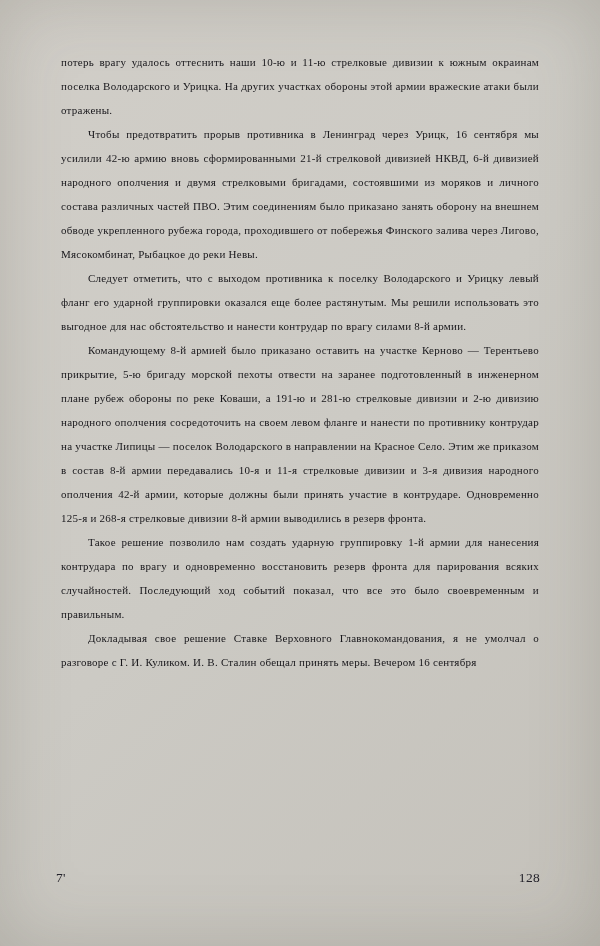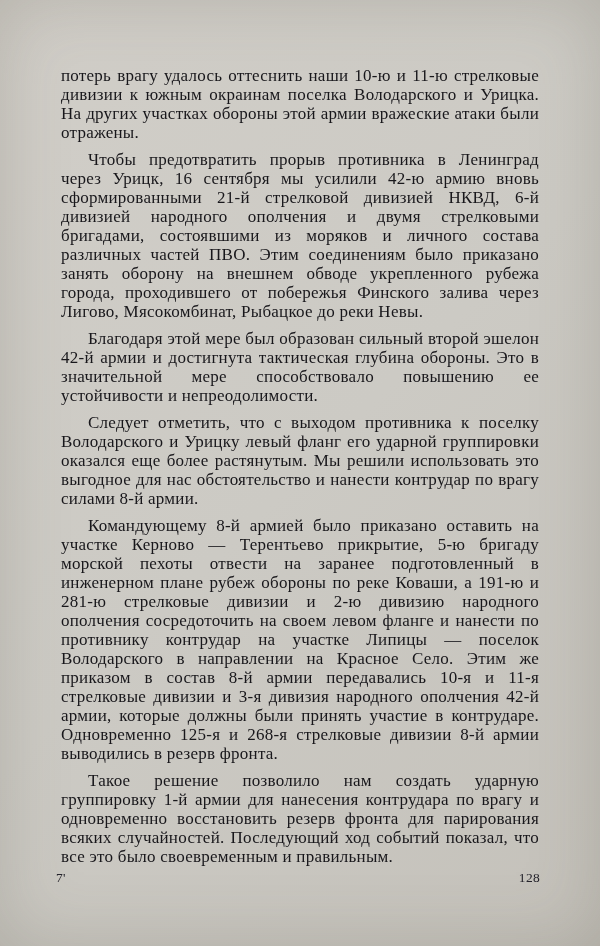--- a/index.html
+++ b/index.html
@@ -13,52 +13,52 @@
   }
   .scan {
     position: absolute;
     inset: 0;
     background: linear-gradient(135deg, #d1cec8 0%, #cccac4 50%, #c4c1ba 100%);
     box-shadow: inset 0 0 70px rgba(85, 80, 70, 0.22);
   }
   .text-block {
     position: absolute;
     left: 61px;
-    top: 66px;
+    top: 50px;
     width: 478px;
     color: #18171b;
-    font-size: 17px;
-    line-height: 19px;
+    font-size: 11px;
+    line-height: 24px;
     text-align: justify;
     letter-spacing: 0.25px;
   }
   .text-block p { margin: 0; }
-  .text-block p.indent { text-indent: 27px; margin-top: 8px; }
+  .text-block p.indent { text-indent: 27px; }
   .footer {
     position: absolute;
     left: 56px;
     right: 60px;
     top: 870px;
     display: flex;
     justify-content: space-between;
     align-items: baseline;
     color: #24232b;
     font-size: 13.5px;
     letter-spacing: 0.3px;
   }
 </style>
 </head>
 <body>
 
 <div class="scan">
   <div class="text-block">
       <p class="">потерь врагу удалось оттеснить наши 10-ю и 11-ю стрелковые дивизии к южным окраинам поселка Володарского и Урицка. На других участках обороны этой армии вражеские атаки были отражены.</p>
       <p class="indent">Чтобы предотвратить прорыв противника в Ленинград через Урицк, 16 сентября мы усилили 42-ю армию вновь сформированными 21-й стрелковой дивизией НКВД, 6-й дивизией народного ополчения и двумя стрелковыми бригадами, состоявшими из моряков и личного состава различных частей ПВО. Этим соединениям было приказано занять оборону на внешнем обводе укрепленного рубежа города, проходившего от побережья Финского залива через Лигово, Мясокомбинат, Рыбацкое до реки Невы.</p>
-      <p class="indent">Благодаря этой мере был образован сильный второй эшелон 42-й армии и достигнута тактическая глубина обороны. Это в значительной мере способствовало повышению ее устойчивости и непреодолимости.</p>
       <p class="indent">Следует отметить, что с выходом противника к поселку Володарского и Урицку левый фланг его ударной группировки оказался еще более растянутым. Мы решили использовать это выгодное для нас обстоятельство и нанести контрудар по врагу силами 8-й армии.</p>
       <p class="indent">Командующему 8-й армией было приказано оставить на участке Керново — Терентьево прикрытие, 5-ю бригаду морской пехоты отвести на заранее подготовленный в инженерном плане рубеж обороны по реке Коваши, а 191-ю и 281-ю стрелковые дивизии и 2-ю дивизию народного ополчения сосредоточить на своем левом фланге и нанести по противнику контрудар на участке Липицы — поселок Володарского в направлении на Красное Село. Этим же приказом в состав 8-й армии передавались 10-я и 11-я стрелковые дивизии и 3-я дивизия народного ополчения 42-й армии, которые должны были принять участие в контрударе. Одновременно 125-я и 268-я стрелковые дивизии 8-й армии выводились в резерв фронта.</p>
       <p class="indent">Такое решение позволило нам создать ударную группировку 1-й армии для нанесения контрудара по врагу и одновременно восстановить резерв фронта для парирования всяких случайностей. Последующий ход событий показал, что все это было своевременным и правильным.</p>
+      <p class="indent">Докладывая свое решение Ставке Верховного Главнокомандования, я не умолчал о разговоре с Г. И. Куликом. И. В. Сталин обещал принять меры. Вечером 16 сентября</p>
     </div>
   <div class="footer">
     <span>7'</span>
     <span>128</span>
   </div>
 </div>
 
 </body></html>

